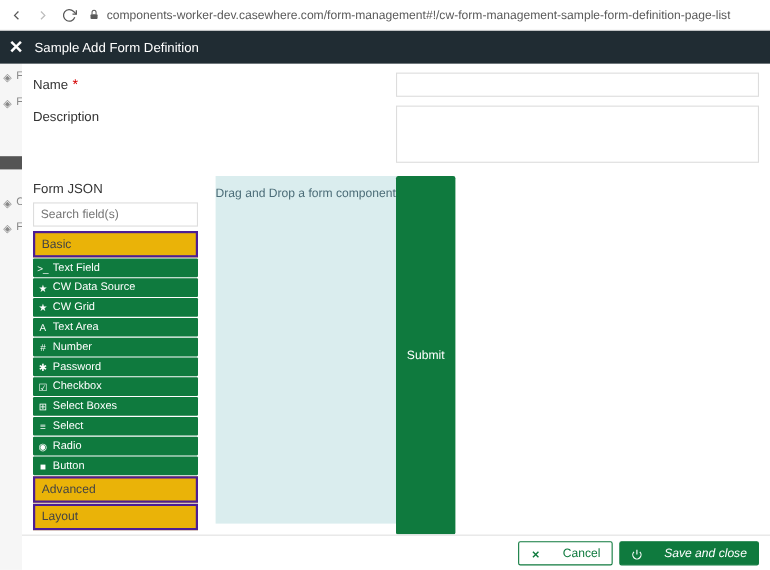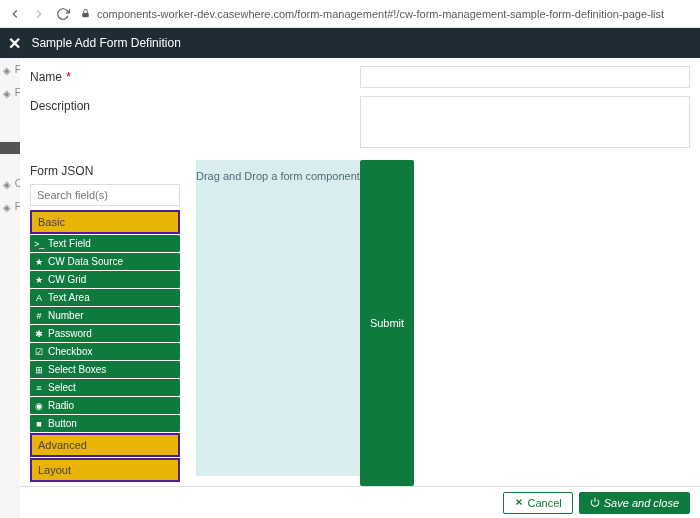--- a/index.html
+++ b/index.html
@@ -35,21 +35,21 @@
 .group-head { background:#eab308; border:2px solid #4c1d95; padding:4px 6px; font-size:11px; color:#444; cursor:pointer; margin-bottom:1px; }
 .comp-list { display:flex; flex-direction:column; gap:1px; margin-bottom:1px; }
 .comp { background:#0f7a3e; color:#fff; font-size:10px; padding:3px 4px; border-radius:1px; display:flex; align-items:center; gap:4px; cursor:grab; }
 .comp-icon { width:10px; height:10px; display:inline-flex; align-items:center; justify-content:center; font-size:9px; }
 
 .canvas { flex:1; display:flex; flex-direction:row; }
 .drop-zone { background:#daedee; color:#4c6d78; font-size:11px; text-align:center; padding:10px 0; margin-bottom:10px; }
 .submit-btn { background:#0f7a3e; color:#fff; border:none; font-size:11px; padding:5px 10px; border-radius:2px; cursor:pointer; width:fit-content; }
 
 .footer { position:absolute; left:20px; right:0; bottom:0; height:32px; border-top:1px solid #e0e0e0; background:#fff; display:flex; align-items:center; justify-content:flex-end; gap:6px; padding:0 10px; }
-.btn { font-size:11px; padding:4px 10px; border-radius:2px; cursor:pointer; display:flex; align-items:flex-start; gap:4px; }
+.btn { font-size:11px; padding:4px 10px; border-radius:2px; cursor:pointer; display:flex; align-items:flex-end; gap:20px; }
 .btn-cancel { background:#fff; border:1px solid #0f7a3e; color:#0f7a3e; }
 .btn-save { background:#0f7a3e; border:1px solid #0f7a3e; color:#fff;font-style:italic; }
 .btn-ico { width:10px; height:10px; display:inline-block; }
 </style>
 </head>
 <body>
 
 <div class="browser-bar">
   <svg width="14" height="14" viewBox="0 0 24 24" fill="none" stroke="#5a5a5a" stroke-width="2">
       <polyline points="15 18 9 12 15 6"></polyline>

